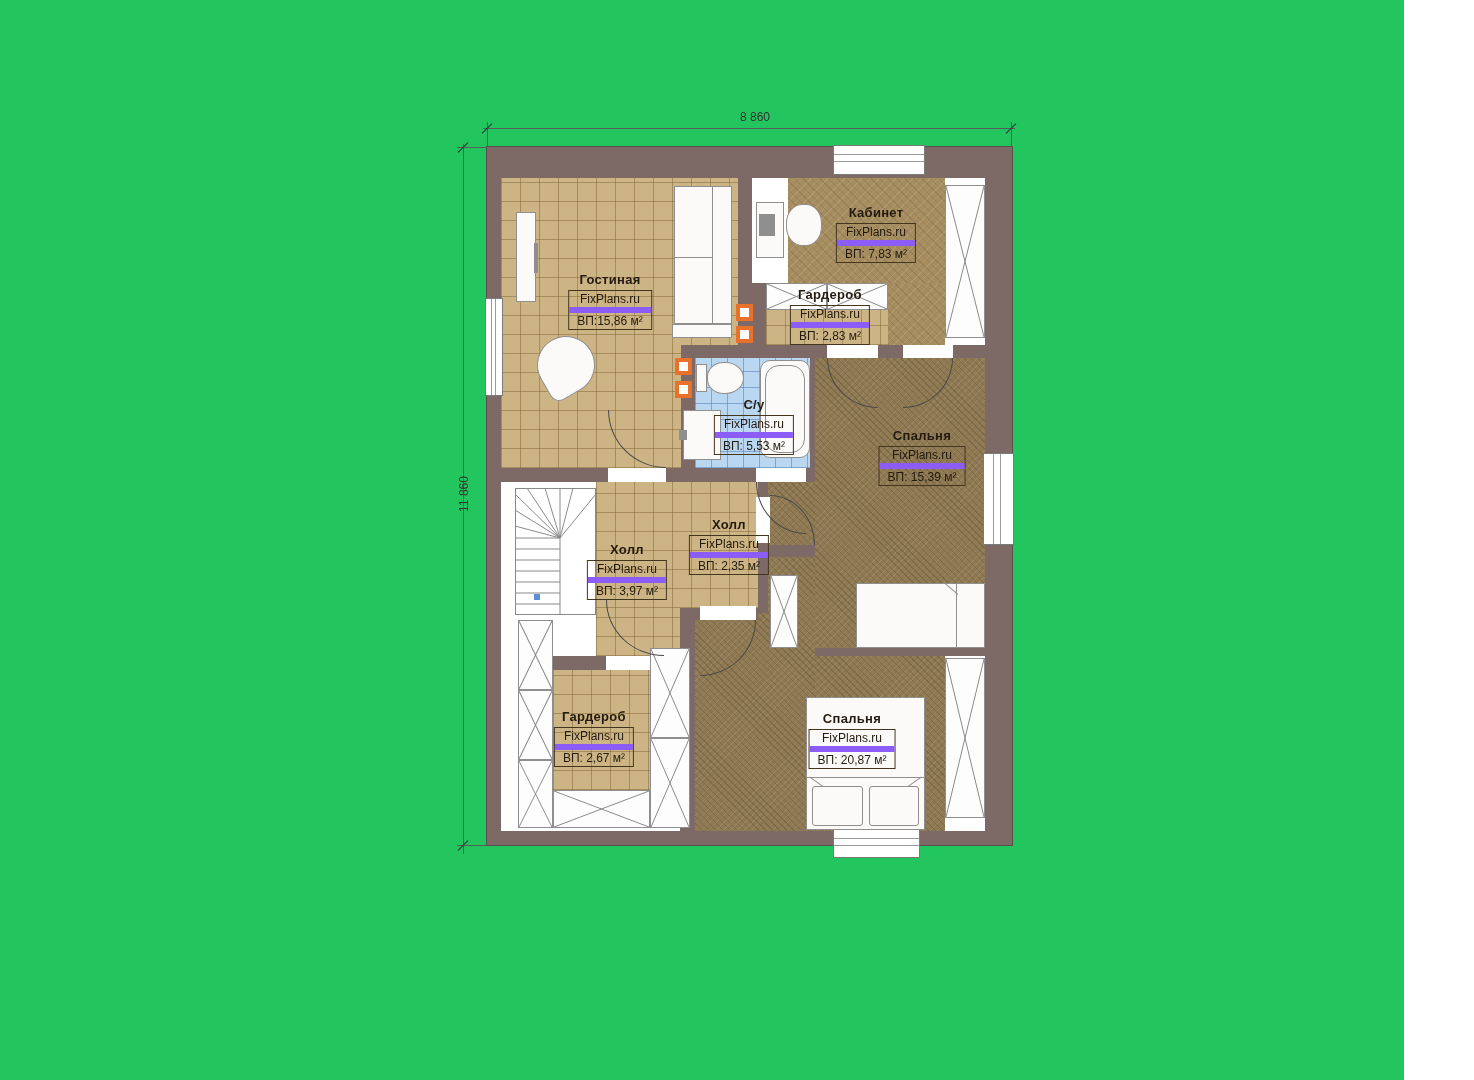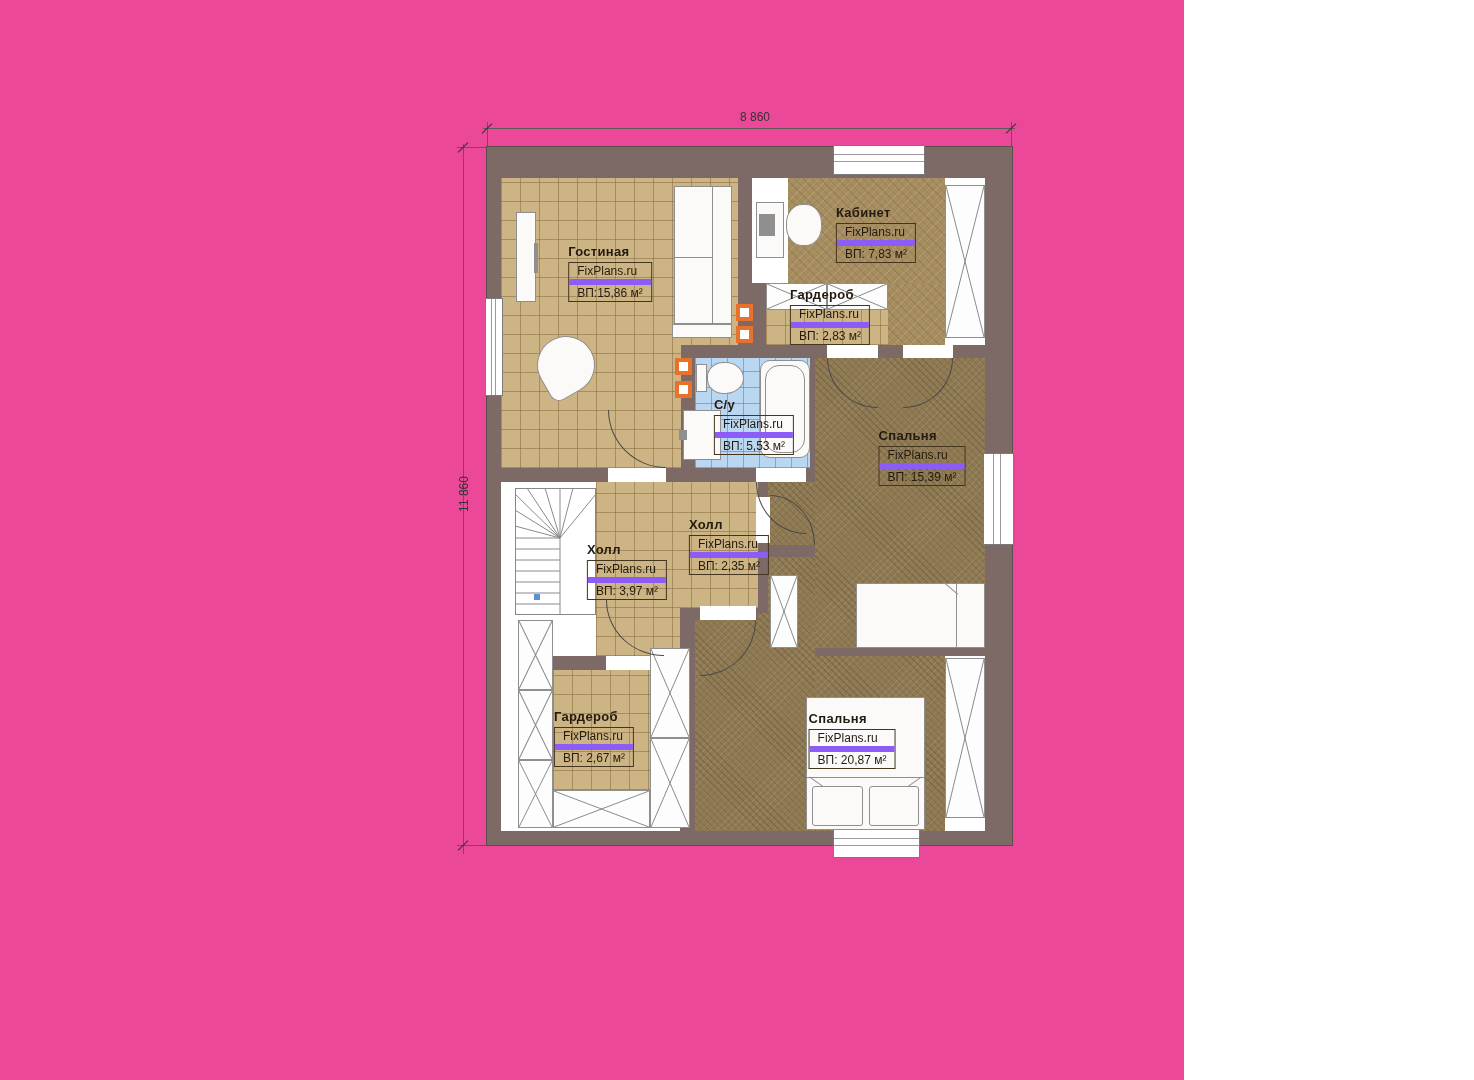--- a/index.html
+++ b/index.html
@@ -1,16 +1,16 @@
 <!DOCTYPE html>
 <html><head>
 <meta charset="utf-8">
 <style>
   html,body{margin:0;padding:0;background:#fff;}
-  #canvas{position:relative;width:1184px;height:1080px;background:#ec4899;overflow:hidden;
+  #canvas{position:relative;width:1404px;height:1080px;background:#22c55e;overflow:hidden;
           font-family:"Liberation Sans",sans-serif;}
   
   .wall{position:absolute;background:#7d6a66;z-index:10;}
   .plan-outline{position:absolute;border:1px solid #5c4e4a;z-index:11;pointer-events:none;}
   .base{position:absolute;background:#ffffff;z-index:1;}
   
   .floor{position:absolute;z-index:5;}
   .tile{background-color:#cdb484;background-image:
     repeating-linear-gradient(0deg,rgba(120,92,45,.45) 0 1px,transparent 1px 19px),
     repeating-linear-gradient(90deg,rgba(120,92,45,.45) 0 1px,transparent 1px 19px);}
@@ -38,21 +38,21 @@
   .furn{position:absolute;background:#fbfaf8;border:1px solid #8f8f8f;box-sizing:border-box;z-index:20;}
   .fline{position:absolute;background:#8f8f8f;z-index:21;}
   
   .arc{position:absolute;z-index:22;box-sizing:border-box;}
   .arc-bl{border-left:1.4px solid #4a4a4a;border-bottom:1.4px solid #4a4a4a;border-bottom-left-radius:100% 100%;}
   .arc-br{border-right:1.4px solid #4a4a4a;border-bottom:1.4px solid #4a4a4a;border-bottom-right-radius:100% 100%;}
   .arc-tr{border-right:1.4px solid #4a4a4a;border-top:1.4px solid #4a4a4a;border-top-right-radius:100% 100%;}
   
   .vent{position:absolute;width:9px;height:9px;background:#fff;border:4px solid #e8722c;z-index:24;}
   
-  .rlabel{position:absolute;transform:translateX(-50%);z-index:30;text-align:left;
+  .rlabel{position:absolute;transform:translateX(-50%);z-index:30;text-align:center;
           color:#241b10;white-space:nowrap;}
   .rname{font-size:13px;font-weight:bold;margin-bottom:3px;letter-spacing:.3px;}
   .rbox{display:inline-block;border:1px solid #44351f;font-size:12px;}
   .rrow{padding:1px 8px;}
   .rrow:first-child{border-bottom:6px solid #8b5cf6;}
   
   .dimline-h{position:absolute;height:1px;background:#5a5a5a;z-index:3;}
   .dimline-v{position:absolute;width:1px;background:#5a5a5a;z-index:3;}
   .tick{position:absolute;width:14px;height:1px;background:#333;transform:rotate(-45deg);z-index:4;}
   .dimtext{position:absolute;font-size:12px;color:#333;z-index:4;}
@@ -225,21 +225,21 @@
   <div class="fline" style="left:808px;top:781px;width:16px;height:1px;transform:rotate(35deg)"></div>
   <div class="fline" style="left:907px;top:781px;width:16px;height:1px;transform:rotate(-35deg)"></div>
   <div class="furn" style="left:812px;top:786px;width:51px;height:40px;border-radius:3px"></div>
   <div class="furn" style="left:869px;top:786px;width:50px;height:40px;border-radius:3px"></div>
 
   <div class="vent" style="left:736px;top:304px"></div>
   <div class="vent" style="left:736px;top:326px"></div>
   <div class="vent" style="left:675px;top:358px"></div>
   <div class="vent" style="left:675px;top:381px"></div>
 
-  <div class="rlabel" style="left:610px;top:244px">
+  <div class="rlabel" style="left:610px;top:272px">
     <div class="rname">Гостиная</div>
     <div class="rbox">
       <div class="rrow">FixPlans.ru</div>
       <div class="rrow">ВП:15,86 м²</div>
     </div>
   </div>
   <div class="rlabel" style="left:876px;top:205px">
     <div class="rname">Кабинет</div>
     <div class="rbox">
       <div class="rrow">FixPlans.ru</div>

